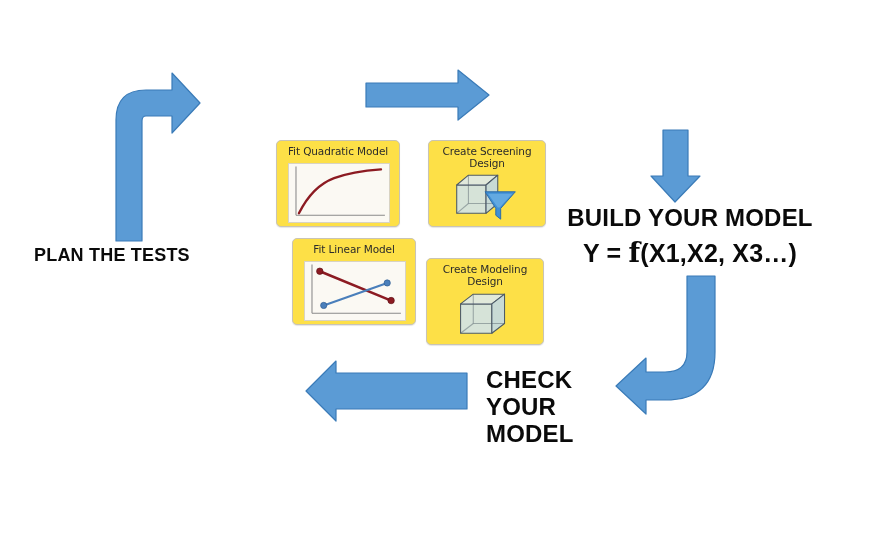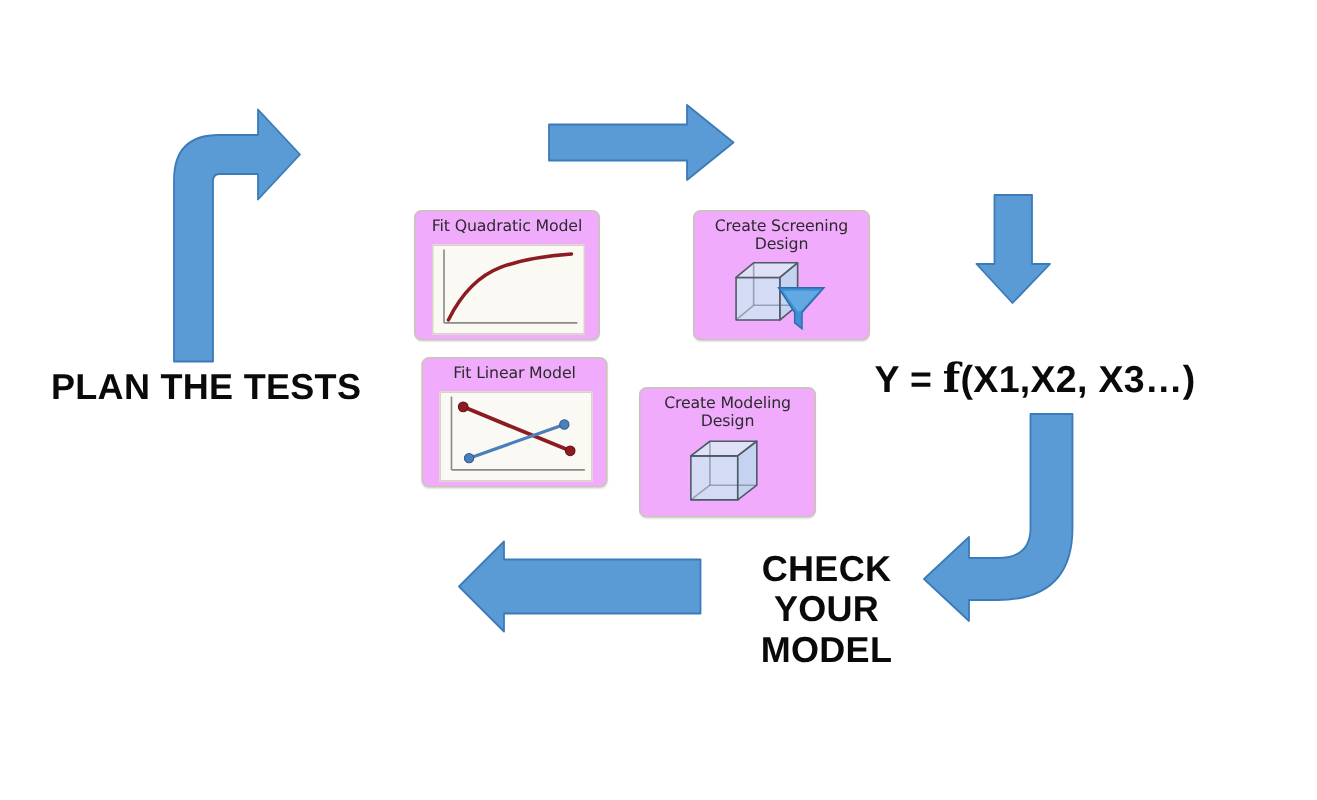--- a/index.html
+++ b/index.html
@@ -20,65 +20,65 @@
   .step-label {
     position: absolute;
     color: #0a0a0a;
     font-weight: bold;
     font-family: "Liberation Sans", sans-serif;
     line-height: 1.13;
     letter-spacing: 0.2px;
     white-space: pre-line;
   }
 
-  #label-plan      { left: 34px;  top: 245px; font-size: 24px; }
+  #label-plan      { left: 34px;  top: 245px; font-size: 18px; }
   #label-measure   { left: 208px; top: 52px;  font-size: 24px; text-align: center; width: 140px; }
   #label-identify  { left: 514px; top: 52px;  font-size: 24px; text-align: center; width: 176px; }
   #label-build     { left: 562px; top: 204px; font-size: 24px; text-align: center; width: 256px; }
   #label-formula   { left: 562px; top: 238px; font-size: 25px; text-align: center; width: 256px; font-weight: bold; }
   #label-formula .fn {
     font-family: "DejaVu Serif", serif;
     font-style: normal;
     font-weight: bold;
     font-size: 27px;
   }
-  #label-check     { left: 486px; top: 366px; font-size: 24px; text-align: center; width: 130px; }
+  #label-check     { left: 486px; top: 366px; font-size: 24px; width: 130px; }
   #label-optimize  { left: 208px; top: 385px; font-size: 24px; }
 
   
   #arrow-layer {
     position: absolute;
     left: 0; top: 0;
     width: 878px; height: 533px;
     pointer-events: none;
   }
 
   
   #tile-grid {
     position: absolute;
     left: 272px;
     top: 138px;
     width: 284px;
     height: 194px;
   }
   .tile {
     position: absolute;
-    background: #f0abfc;
+    background: #fde047;
     border: 1px solid #c9c4b4;
     border-radius: 5px;
     box-shadow: 0 1px 1px rgba(0,0,0,0.10);
     box-sizing: border-box;
     overflow: hidden;
   }
   .tile-plot  { width: 124px; height: 87px; }
   .tile-cube  { width: 118px; height: 87px; }
 
   #tile-quadratic { left: 4px;   top: 2px;  }
-  #tile-linear    { left: 9px;   top: 100px; padding-left: 20px;}
-  #tile-screening { left: 156px; top: 2px; margin-left: 34px;  }
+  #tile-linear    { left: 20px;   top: 100px; padding-left: 20px;}
+  #tile-screening { left: 156px; top: 2px;  }
   #tile-modeling  { left: 154px; top: 100px; margin-top: 20px;}
 
   .tile-title {
     position: absolute;
     left: 0; right: 0;
     top: 5px;
     text-align: center;
     font-family: "DejaVu Sans", sans-serif;
     font-size: 10.5px;
     color: #2b2b2b;
@@ -164,20 +164,21 @@
              L 336,421
              L 336,409
              L 467,409
              Z" fill="#5b9bd5" stroke="#3a7bb8" stroke-width="1.2" stroke-linejoin="round"></path>
   </svg>
 
   <div class="step-label" id="label-plan">PLAN THE TESTS</div>
 
 
 
+  <div class="step-label" id="label-build">BUILD YOUR MODEL</div>
 
   <div class="step-label" id="label-formula"><span>Y = </span><span class="fn">f</span><span>(X1,X2, X3…)</span></div>
 
   <div class="step-label" id="label-check">CHECK
 YOUR
 MODEL</div>
 
 
   <div id="tile-grid">
 

